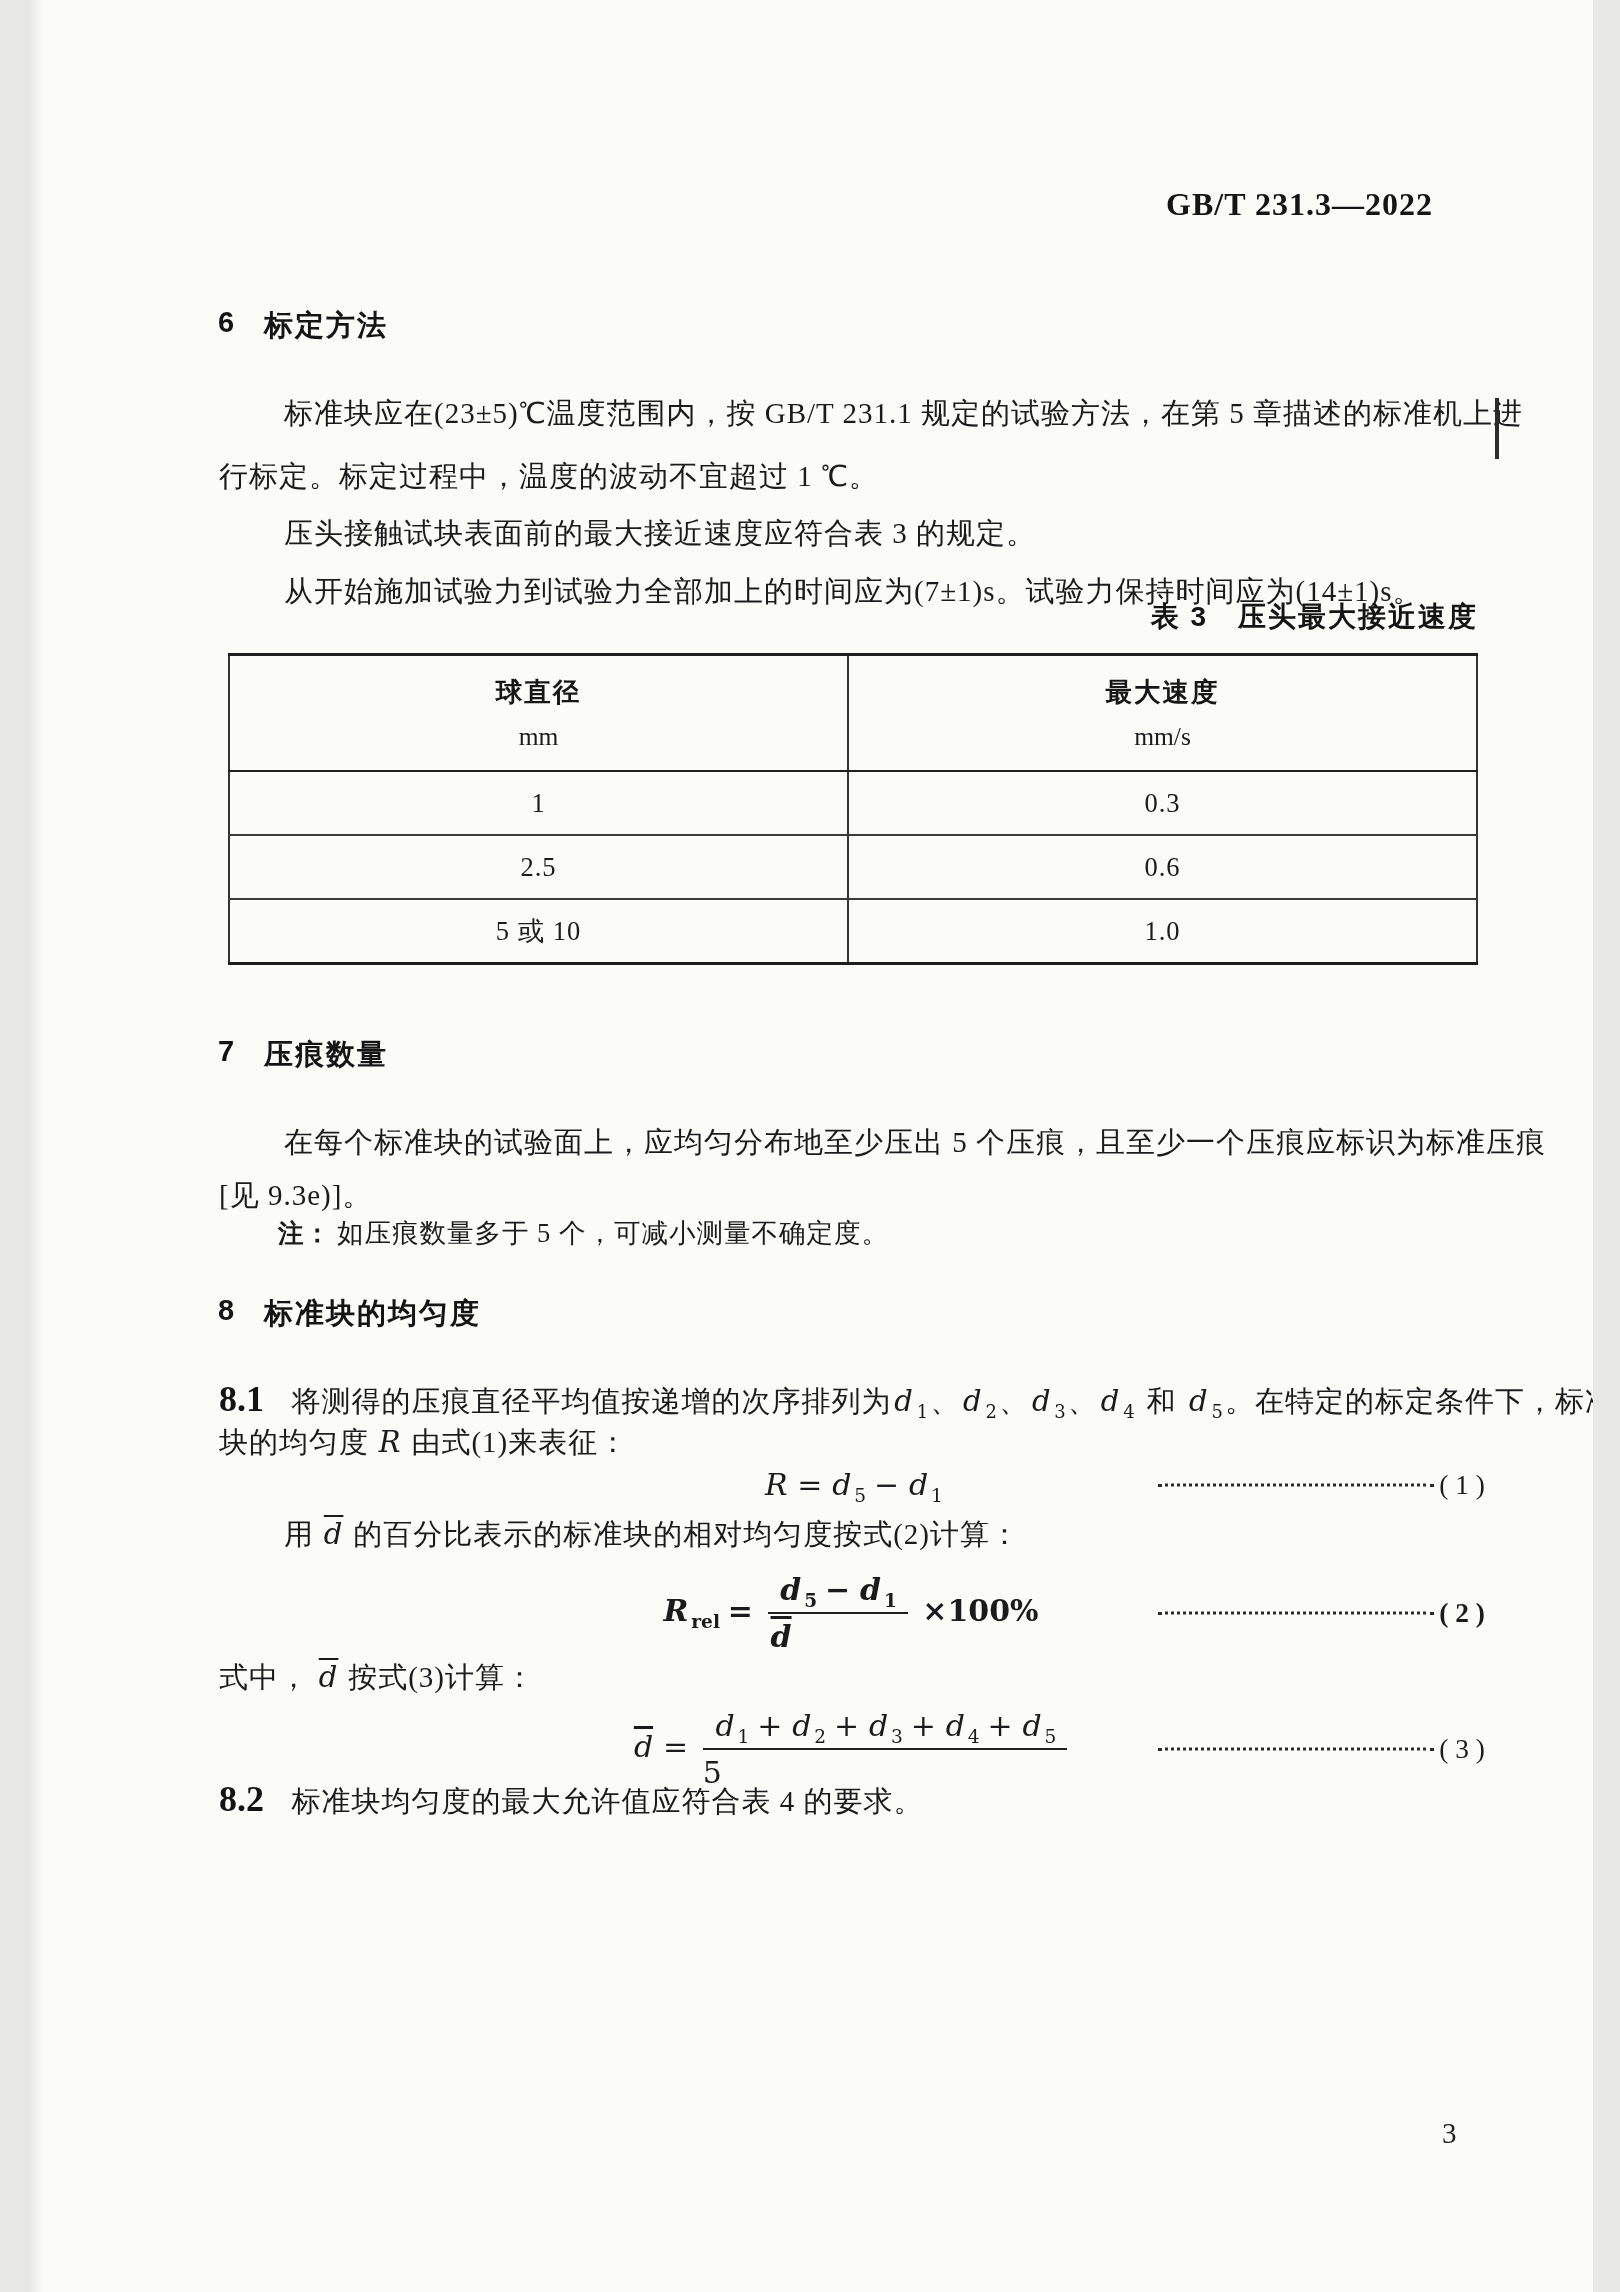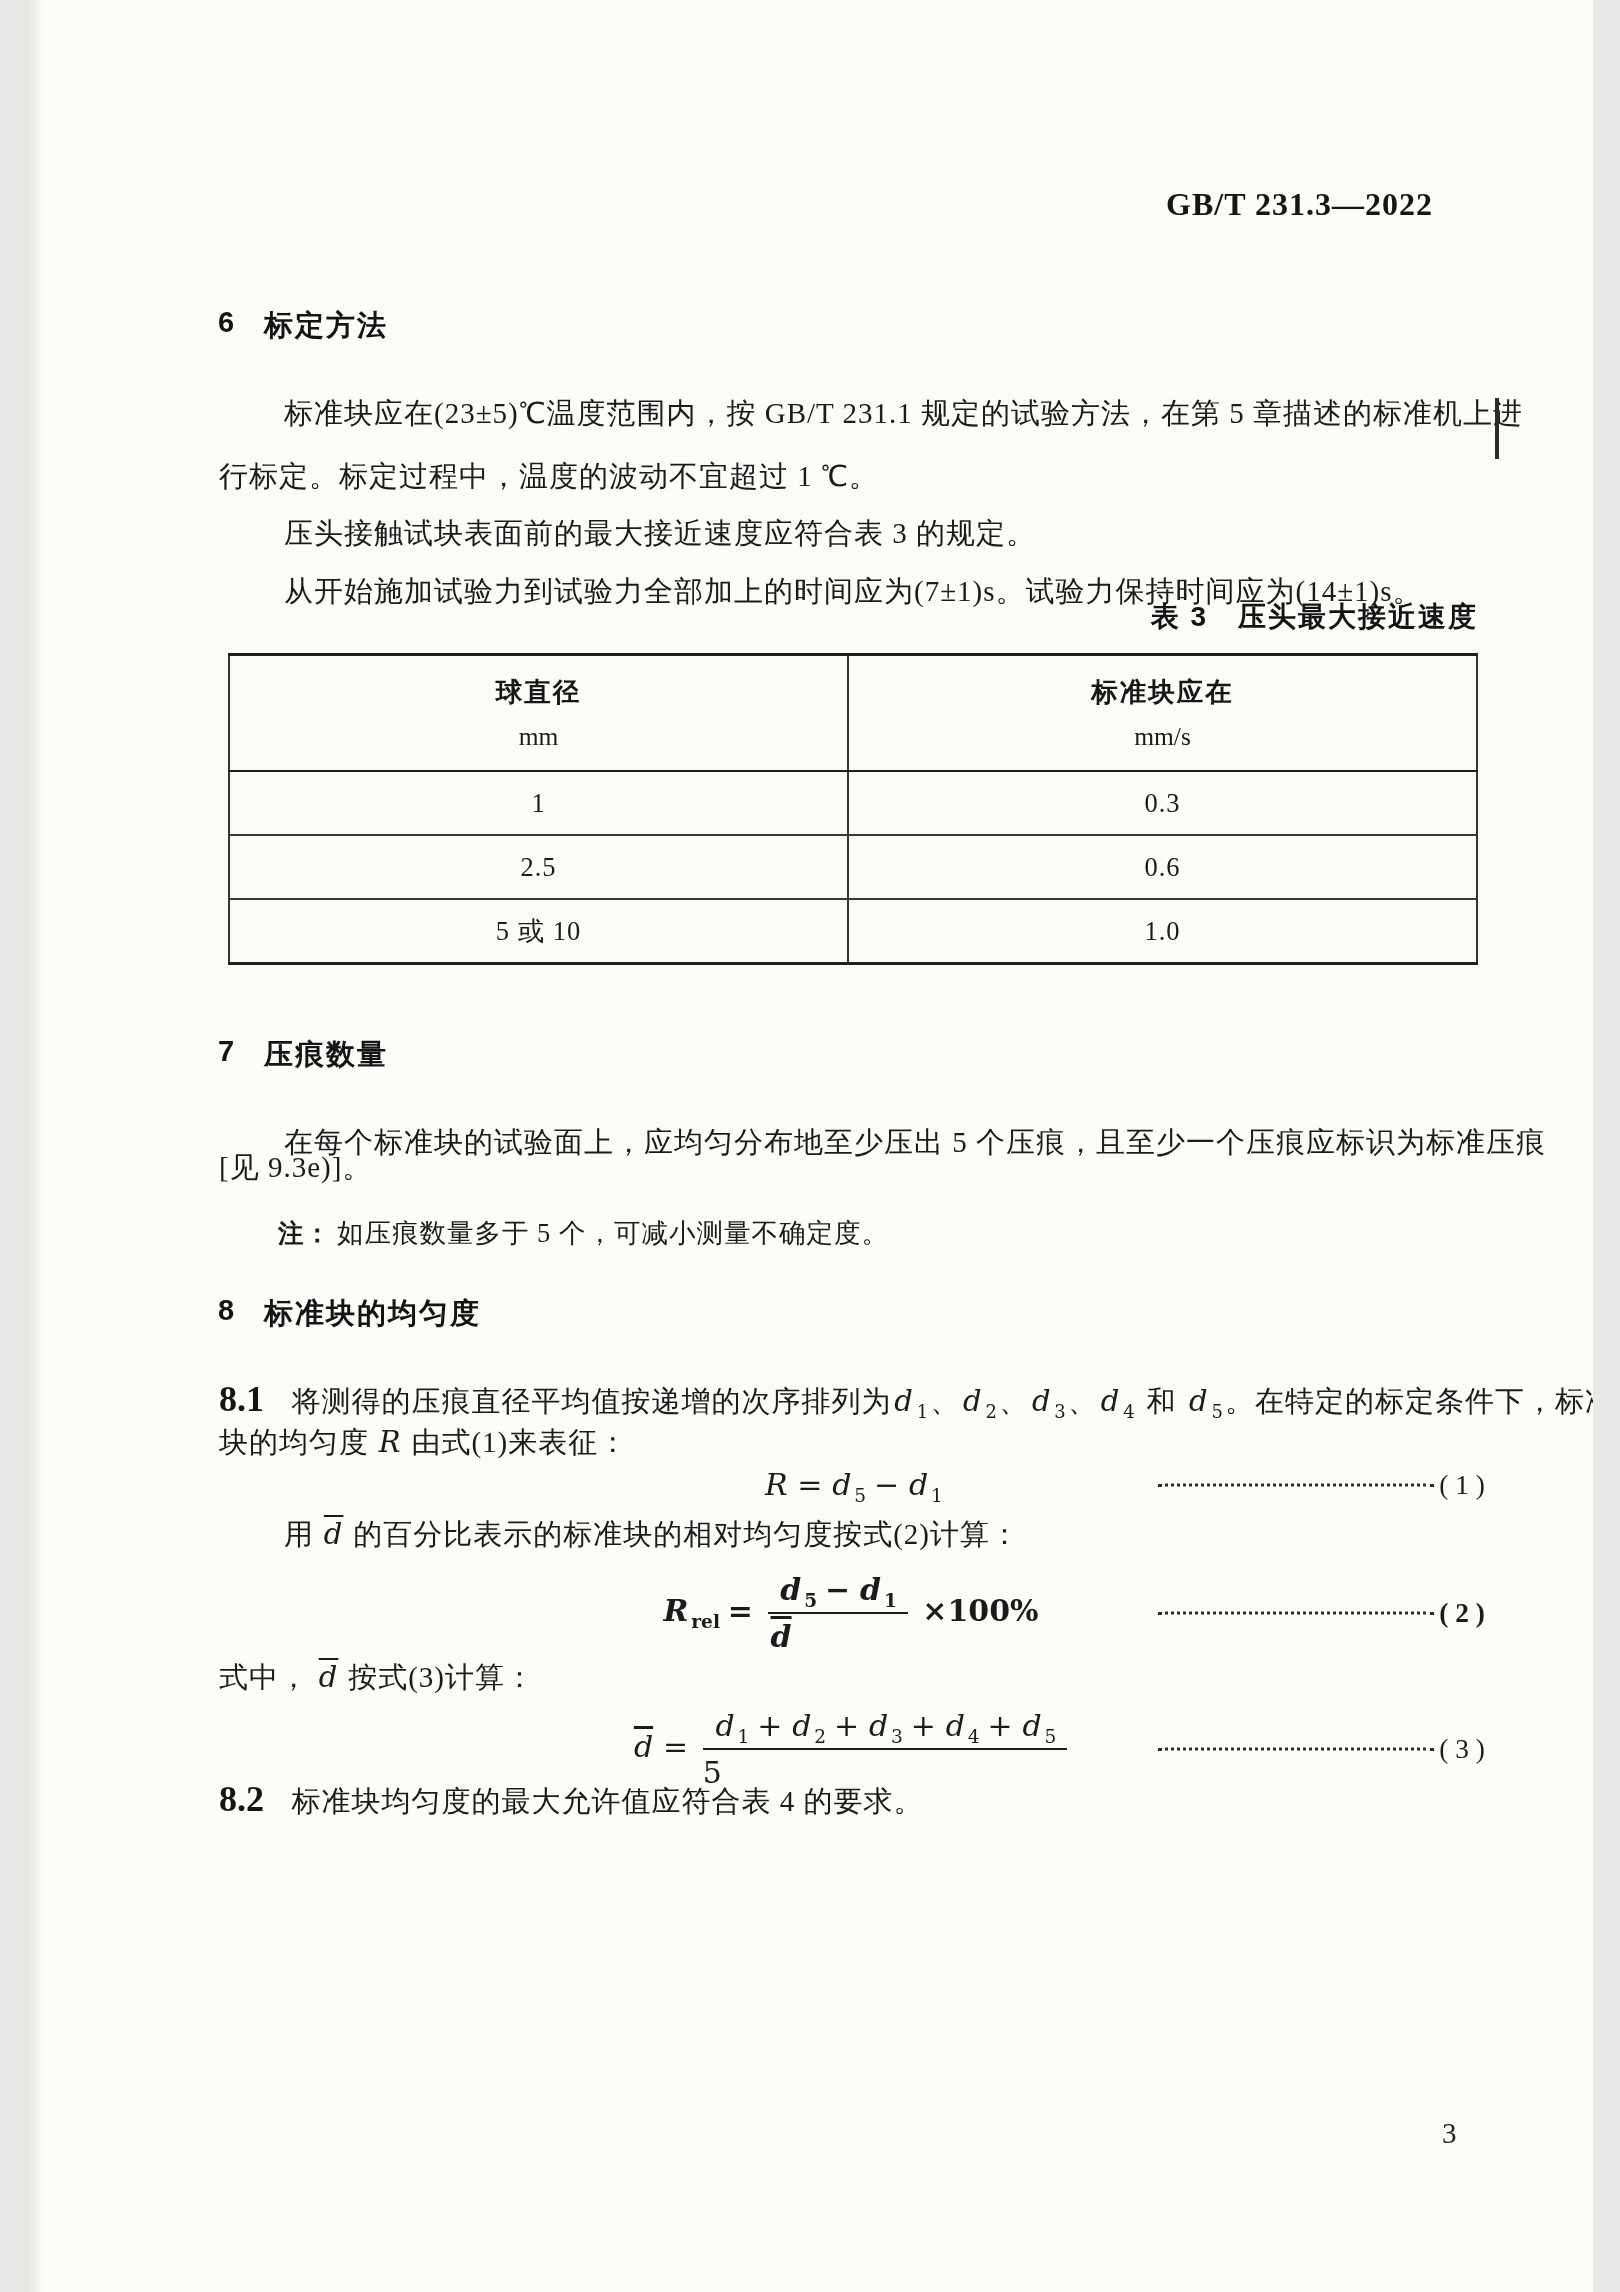--- a/index.html
+++ b/index.html
@@ -148,21 +148,21 @@
         <col class="c1">
         <col class="c2">
       </colgroup>
     <thead>
       <tr>
         <th>
           <div class="th-name">球直径</div>
           <div class="th-unit">mm</div>
         </th>
         <th>
-          <div class="th-name">标准块应在</div>
+          <div class="th-name">最大速度</div>
           <div class="th-unit">mm/s</div>
         </th>
       </tr>
     </thead>
     <tbody>
       <tr>
         <td>1</td>
         <td>0.3</td>
       </tr>
       <tr>
@@ -174,21 +174,21 @@
         <td>1.0</td>
       </tr>
     </tbody>
   </table>
 
   <div class="sec-heading" style="top:1035px;">
     <span class="num">7</span>
     <span class="ttl">压痕数量</span>
   </div>
   <div class="bl indent" style="top:1123px;">在每个标准块的试验面上，应均匀分布地至少压出 5 个压痕，且至少一个压痕应标识为标准压痕</div>
-  <div class="bl" style="top:1148px;">[见 9.3e)]。</div>
+  <div class="bl" style="top:1176px;">[见 9.3e)]。</div>
   <div class="note-line" style="top:1215px;">
     <span class="note-lbl">注：</span><span>如压痕数量多于 5 个，可减小测量不确定度。</span>
   </div>
 
   <div class="sec-heading" style="top:1294px;">
     <span class="num">8</span>
     <span class="ttl">标准块的均匀度</span>
   </div>
 
   <div class="bl" style="top:1380px;">

